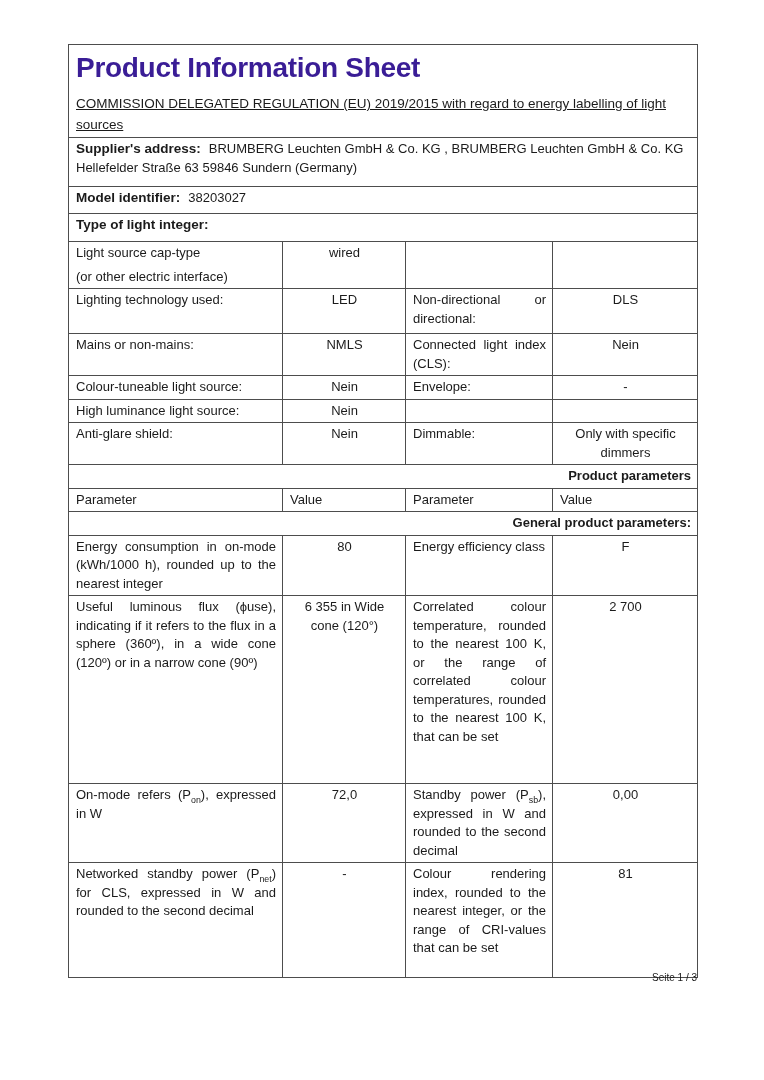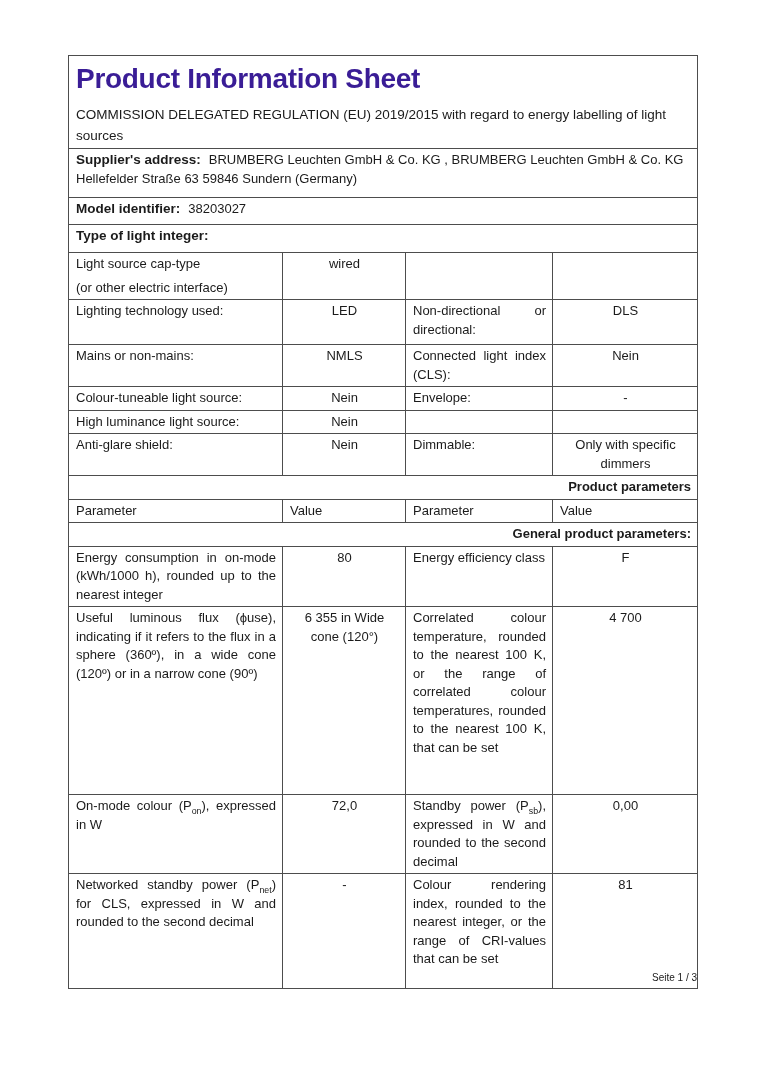--- a/index.html
+++ b/index.html
@@ -7,21 +7,21 @@
   body {
     width: 764px; height: 1080px;
     background: #ffffff;
     font-family: "Liberation Sans", sans-serif;
     color: #1b1b1b;
     -webkit-font-smoothing: antialiased;
   }
   .sheet { position: relative; width: 764px; height: 1080px; background: #fff; overflow: hidden; }
 
   table.doc {
-    position: absolute; left: 68px; top: 55px;
+    position: absolute; left: 68px; top: 44px;
     width: 629px;
     border-collapse: collapse;
     table-layout: fixed;
   }
   table.doc td {
     border: 1.5px solid #4d4d4d;
     vertical-align: top;
     padding: 2px 6px 2px 7px;
     font-size: 13px;
     line-height: 18.5px;
@@ -32,21 +32,21 @@
   .sechead { text-align: right; font-weight: bold; font-size: 13.5px; }
 
   .doc-title {
     font-size: 28px;
     font-weight: bold;
     color: var(--title-color, #3a1d96);
     line-height: 34px;
     margin: 4px 0 8px 0;
     letter-spacing: -0.3px;
   }
-  .doc-sub { font-size: 13.5px; line-height: 21px; max-width: 600px; }
+  .doc-sub { font-size: 13.5px; line-height: 21px; max-width: 600px; text-decoration: underline; }
 
   .kv-label { font-weight: bold; font-size: 13.5px; }
   .kv-value { margin-left: 8px; font-size: 13px; }
 
   .cap-line2 { margin-top: 5px; }
 
   sub { font-size: 0.68em; line-height: 0; }
 
   .footer {
     position: absolute; left: 68px; top: 972px; width: 629px;
@@ -158,25 +158,25 @@
       <td class="just">Energy consumption in on-mode (kWh/1000 h), rounded up to the nearest integer</td>
       <td class="ctr">80</td>
       <td class="just">Energy efficiency class</td>
       <td class="ctr">F</td>
     </tr>
 
     <tr style="height:188px">
       <td class="just">Useful luminous flux (ϕuse), indicating if it refers to the flux in a sphere (360º), in a wide cone (120º) or in a narrow cone (90º)</td>
       <td class="ctr">6 355 in Wide cone (120°)</td>
       <td class="just">Correlated colour temperature, rounded to the nearest 100 K, or the range of correlated colour temperatures, rounded to the nearest 100 K, that can be set</td>
-      <td class="ctr">4 700</td>
+      <td class="ctr">2 700</td>
     </tr>
 
     <tr style="height:77px">
-      <td class="just"><span>On-mode colour (P</span><sub>on</sub><span>), expressed in W</span></td>
+      <td class="just"><span>On-mode refers (P</span><sub>on</sub><span>), expressed in W</span></td>
       <td class="ctr">72,0</td>
       <td class="just"><span>Standby power (P</span><sub>sb</sub><span>), expressed in W and rounded to the second decimal</span></td>
       <td class="ctr">0,00</td>
     </tr>
 
     <tr style="height:115px">
       <td class="just"><span>Networked standby power (P</span><sub>net</sub><span>) for CLS, expressed in W and rounded to the second decimal</span></td>
       <td class="ctr">-</td>
       <td class="just">Colour rendering index, rounded to the nearest integer, or the range of CRI-values that can be set</td>
       <td class="ctr">81</td>

